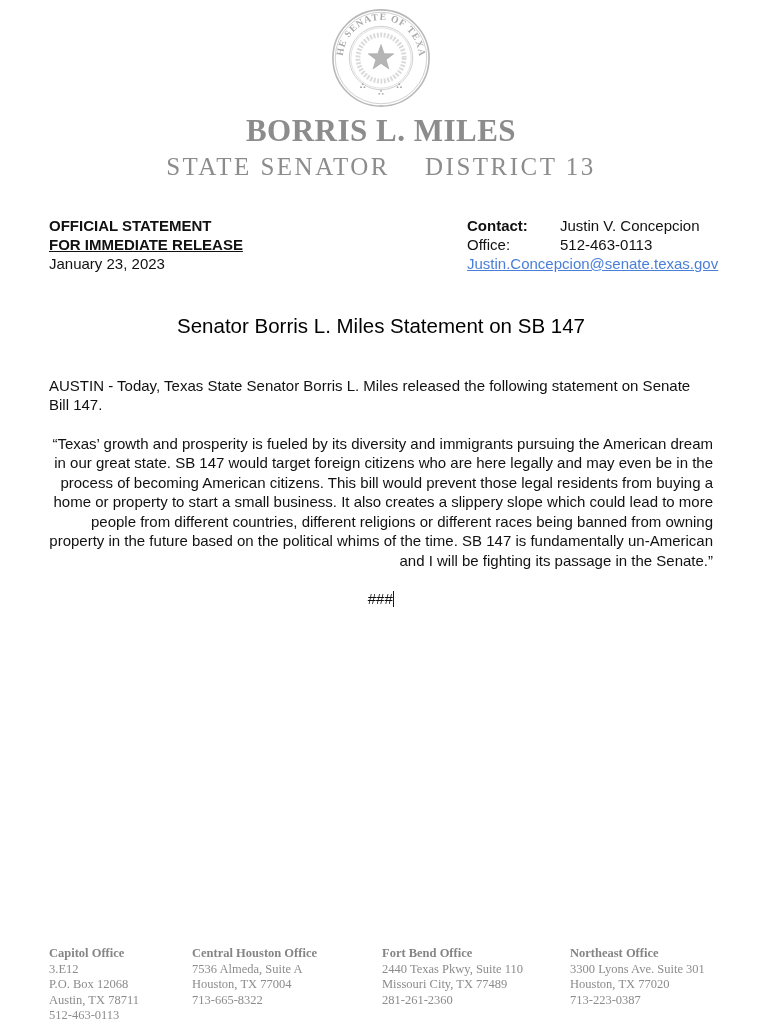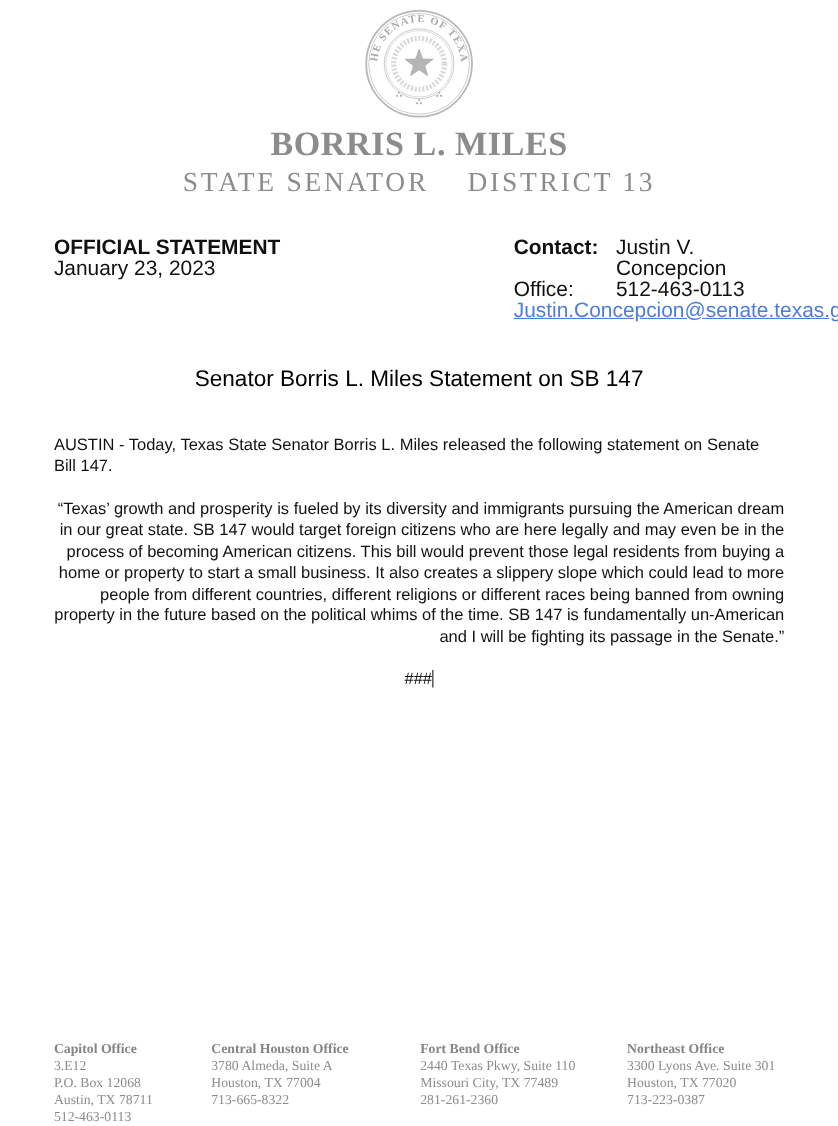--- a/index.html
+++ b/index.html
@@ -41,21 +41,21 @@
     font-family:"Liberation Serif", serif;
     font-size:11.5px;
     color:#8c8c8c;
     letter-spacing:0.1px;
   }
   .committees .lbl { font-weight:bold; }
   
   .info-row {
     display:flex;
     margin:36px 49px 0 49px;
-    font-size:19px;
+    font-size:15px;
     line-height:19px;
   }
   .release-block { flex:0 0 auto; }
   .release-line1 { font-weight:bold; }
   .release-line2 { font-weight:bold; text-decoration:underline; }
   .release-date  { }
   .contact-block { margin-left:auto; width:286px; }
   .contact-row { display:flex;margin-left:40px; }
   .contact-label { width:93px; flex:0 0 93px; }
   .contact-label.bold { font-weight:bold; }
@@ -145,20 +145,21 @@
         </g>
       </svg>
     </div>
     <div class="senator-name">BORRIS L. MILES</div>
     <div class="senator-rank">STATE SENATOR    DISTRICT 13</div>
   </div>
 
   <div class="info-row">
     <div class="release-block">
       <div class="release-line1">OFFICIAL STATEMENT</div>
+      <div class="release-line2">FOR IMMEDIATE RELEASE</div>
       <div class="release-date">January 23, 2023</div>
     </div>
     <div class="contact-block">
       <div class="contact-row">
         <span class="contact-label bold">Contact:</span>
         <span>Justin V. Concepcion</span>
       </div>
       <div class="contact-row">
         <span class="contact-label">Office:</span>
         <span>512-463-0113</span>
@@ -181,21 +182,21 @@
   <div class="footer">
     <div class="office office-1">
       <div class="office-name">Capitol Office</div>
       <div>3.E12</div>
       <div>P.O. Box 12068</div>
       <div>Austin, TX 78711</div>
       <div>512-463-0113</div>
     </div>
     <div class="office office-2">
       <div class="office-name">Central Houston Office</div>
-      <div>3780 Almeda, Suite A</div>
+      <div>7536 Almeda, Suite A</div>
       <div>Houston, TX 77004</div>
       <div>713-665-8322</div>
     </div>
     <div class="office office-3">
       <div class="office-name">Fort Bend Office</div>
       <div>2440 Texas Pkwy, Suite 110</div>
       <div>Missouri City, TX 77489</div>
       <div>281-261-2360</div>
     </div>
     <div class="office office-4">

